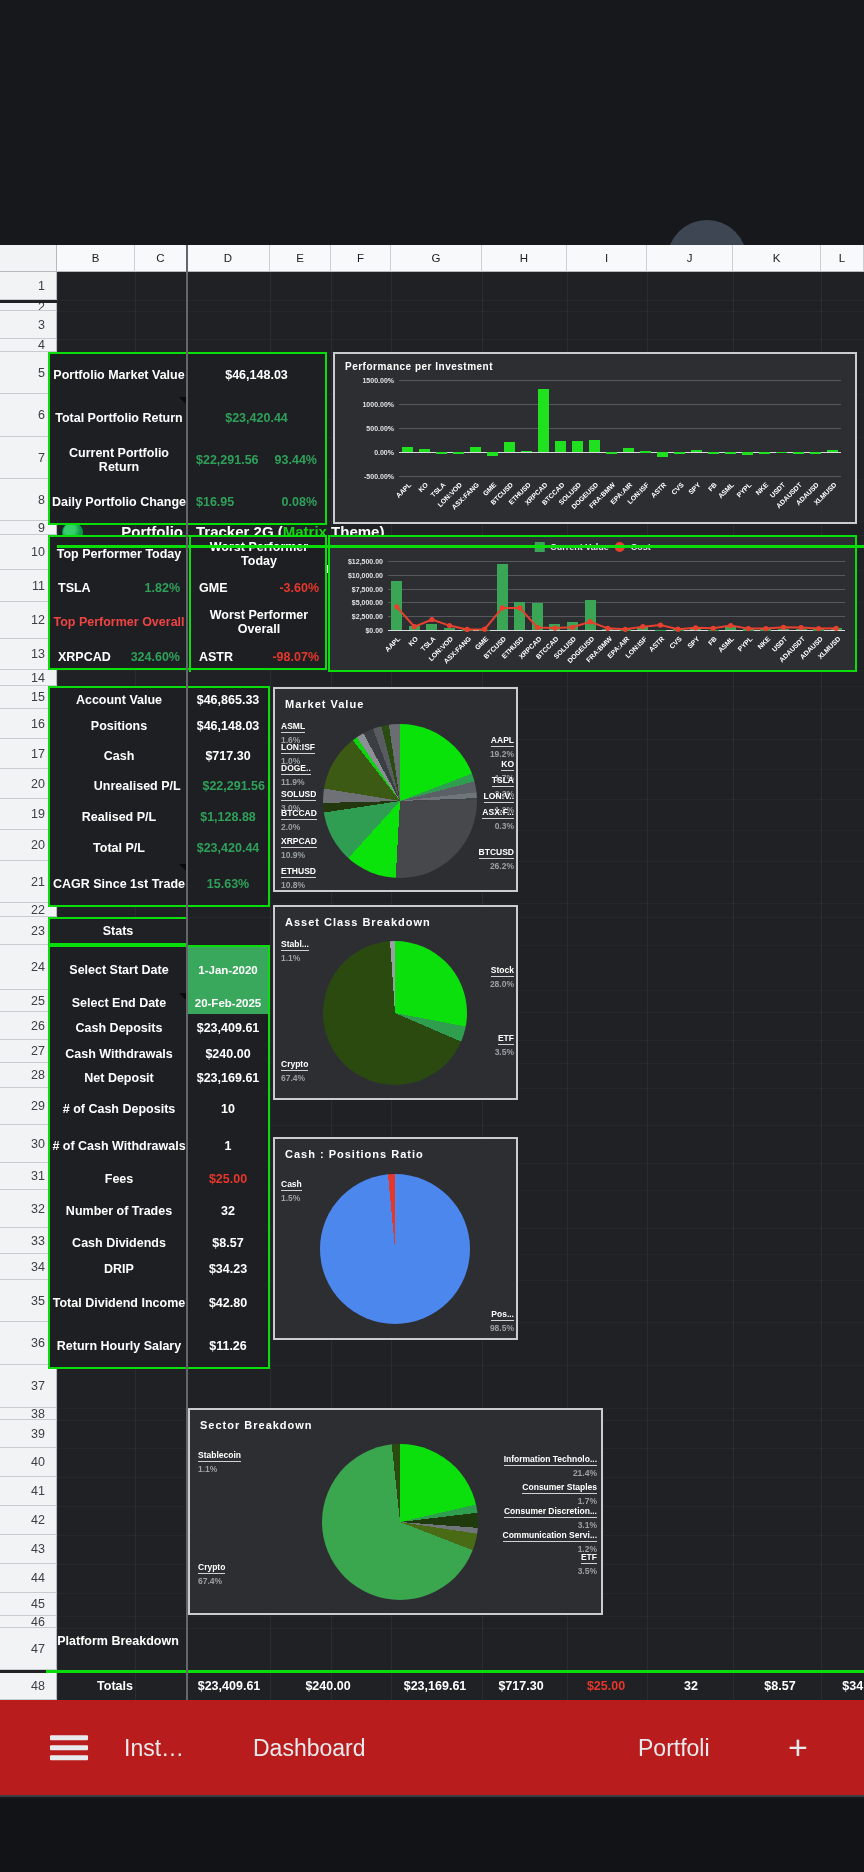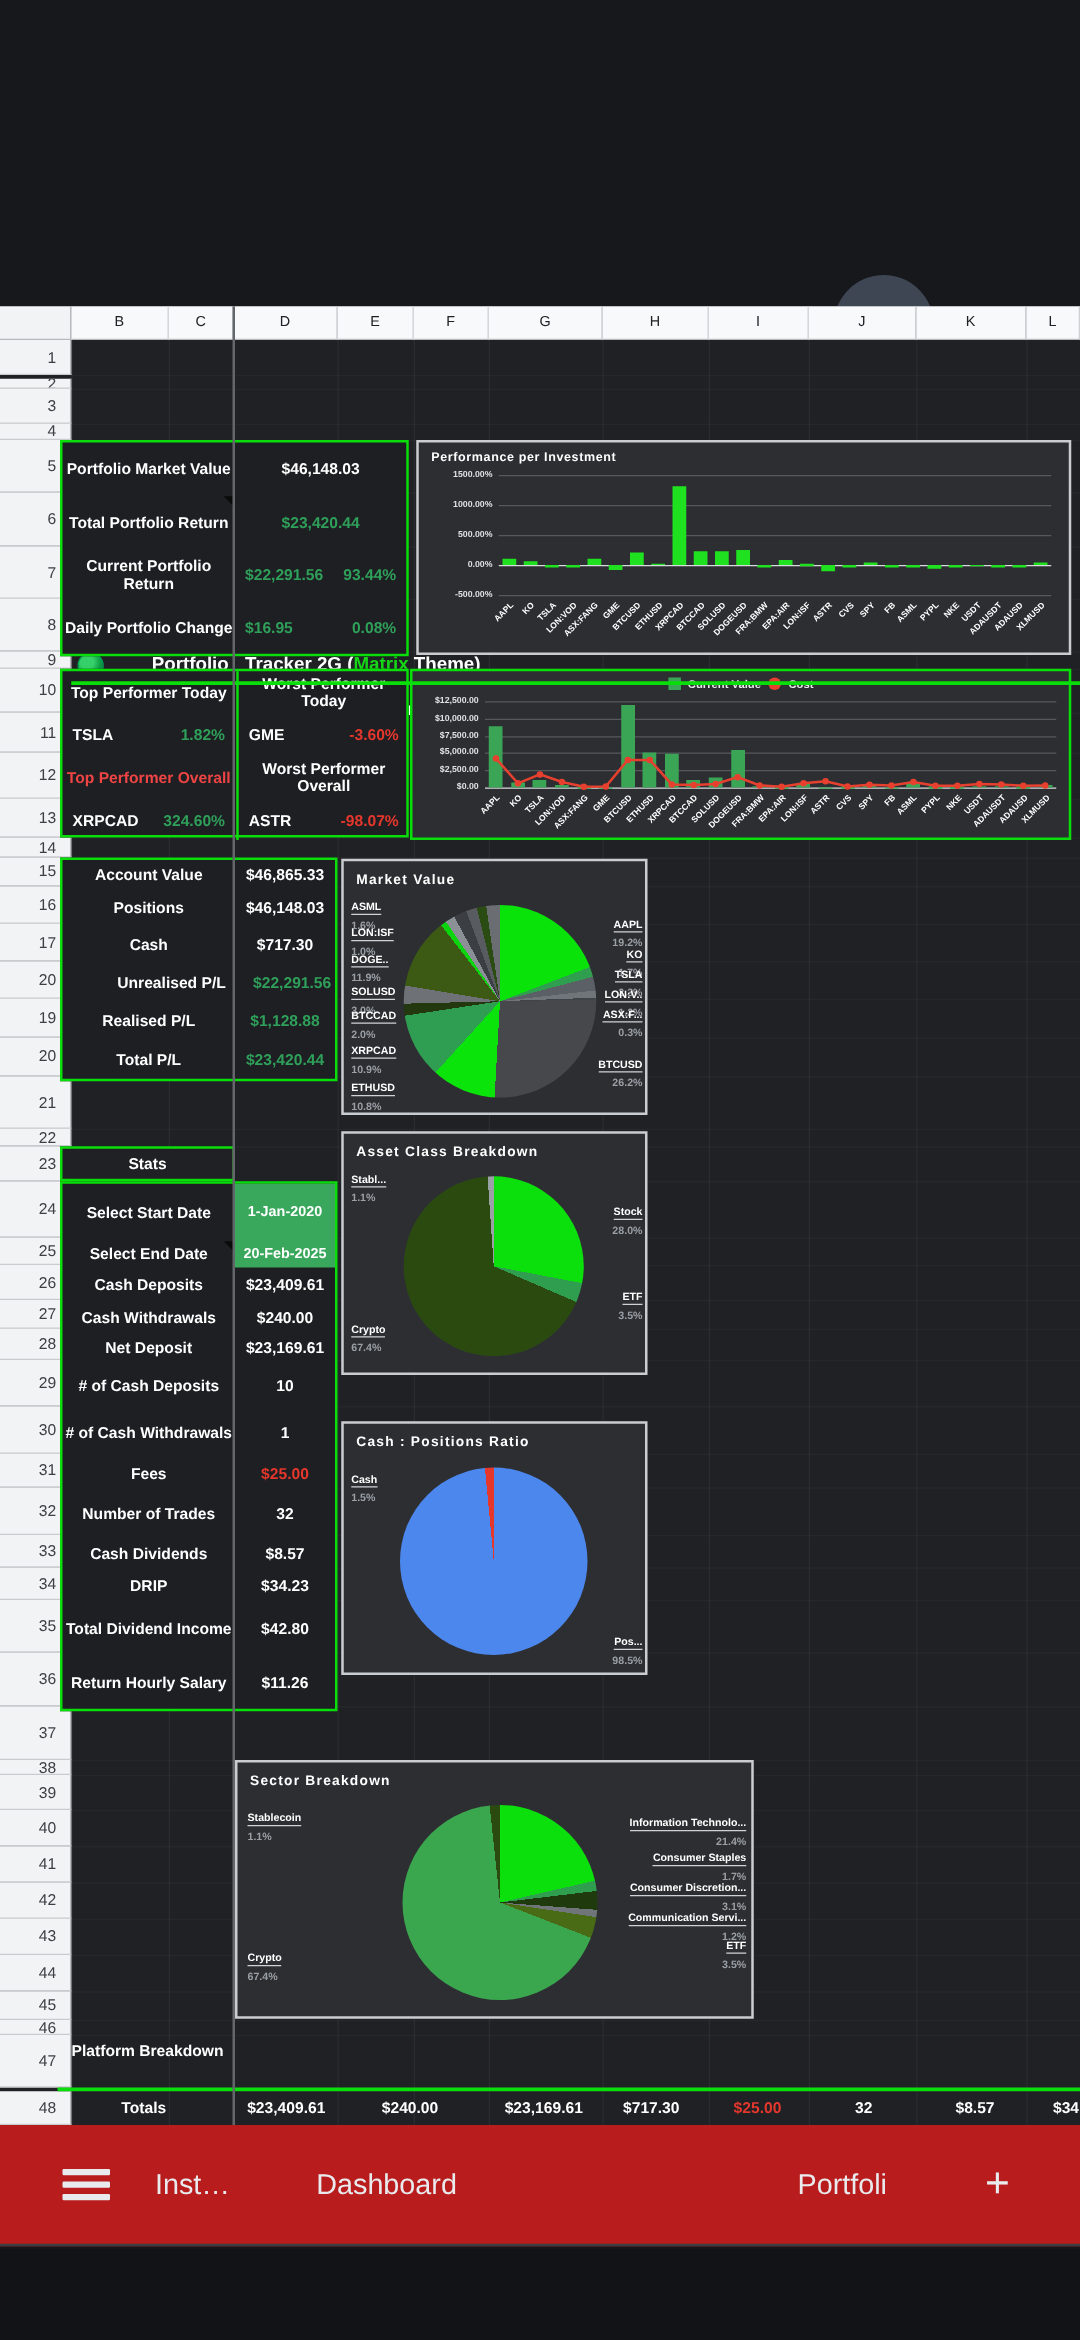--- a/index.html
+++ b/index.html
@@ -292,20 +292,24 @@
           <div class="kvval pos">$22,291.56</div>
         </div>
         <div class="kvrow" style="height: 31px;">
           <div class="kvlabel" style="width: 138px;">Realised P/L</div>
           <div class="kvval pos">$1,128.88</div>
         </div>
         <div class="kvrow" style="height: 31px;">
           <div class="kvlabel" style="width: 138px;">Total P/L</div>
           <div class="kvval pos">$23,420.44</div>
         </div>
+        <div class="kvrow" style="height: 42px;">
+          <div class="kvlabel" style="width: 138px;">CAGR Since 1st Trade<div class="cmark"></div></div>
+          <div class="kvval pos">15.63%</div>
+        </div>
       </div>
       <div class="gcell" style="left: 48px; top: 672px; width: 140px; height: 28px;">Stats</div>
       <div class="kvbox" style="left: 48px; top: 700px; width: 222px;">
         <div class="kvrow" style="height: 45px;">
           <div class="kvlabel" style="width: 138px;">Select Start Date</div>
           <div class="kvval datebg">1-Jan-2020</div>
         </div>
         <div class="kvrow" style="height: 22px;">
           <div class="kvlabel" style="width: 138px;">Select End Date<div class="cmark"></div></div>
           <div class="kvval datebg">20-Feb-2025</div>

